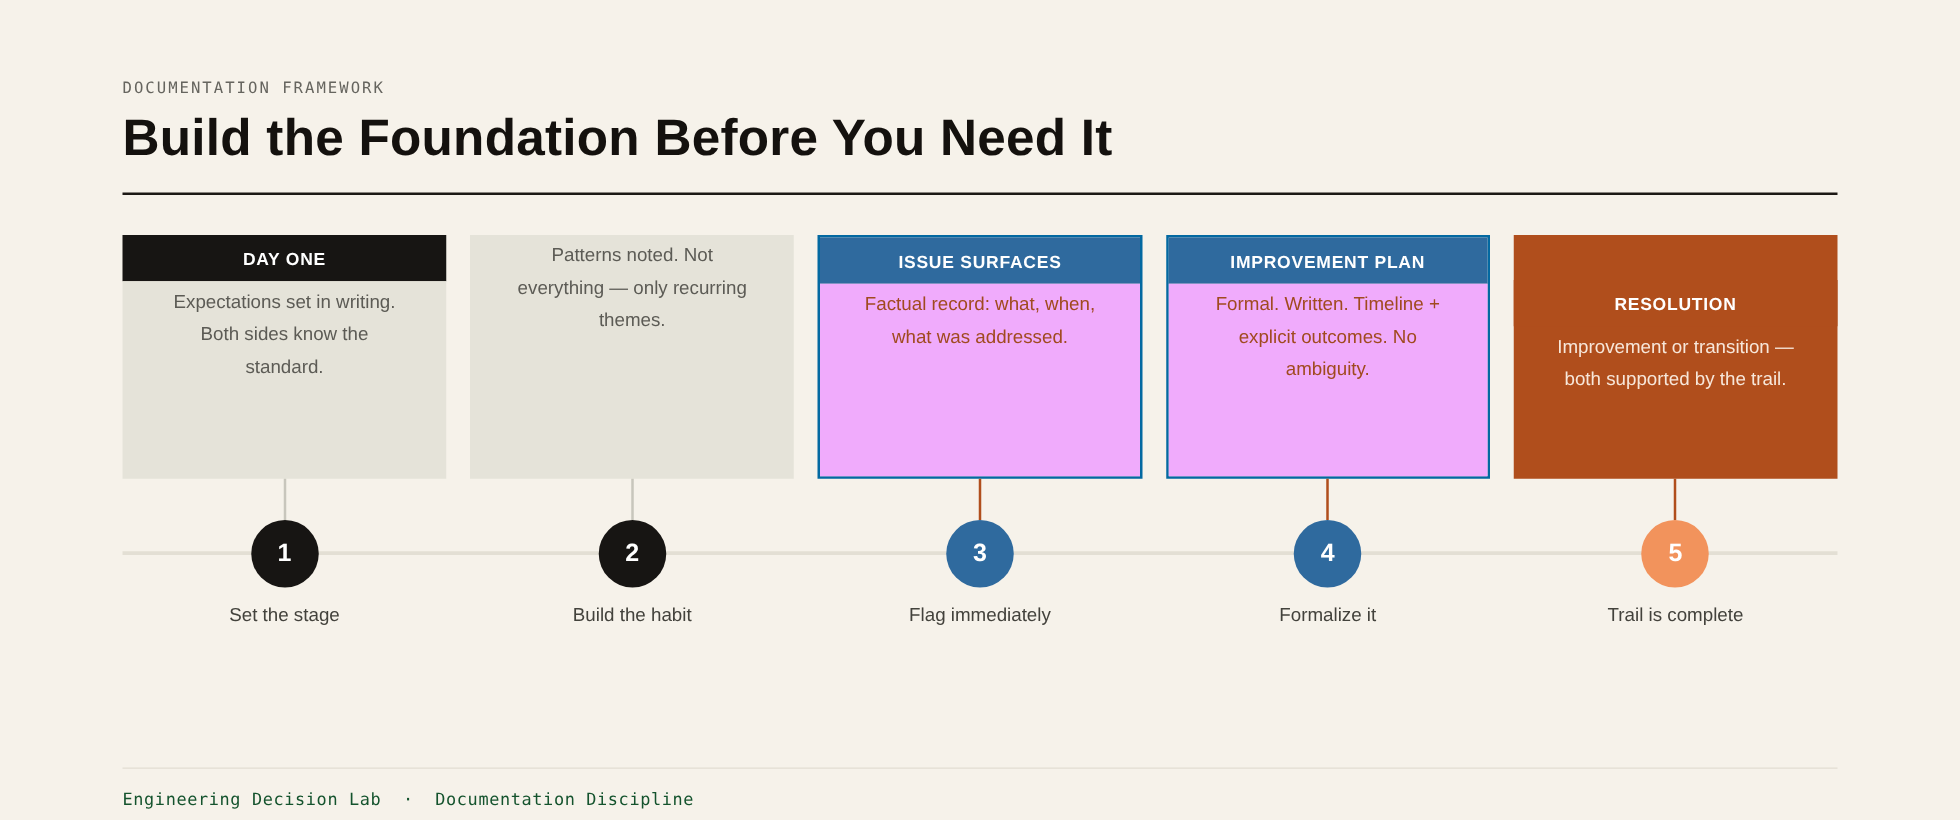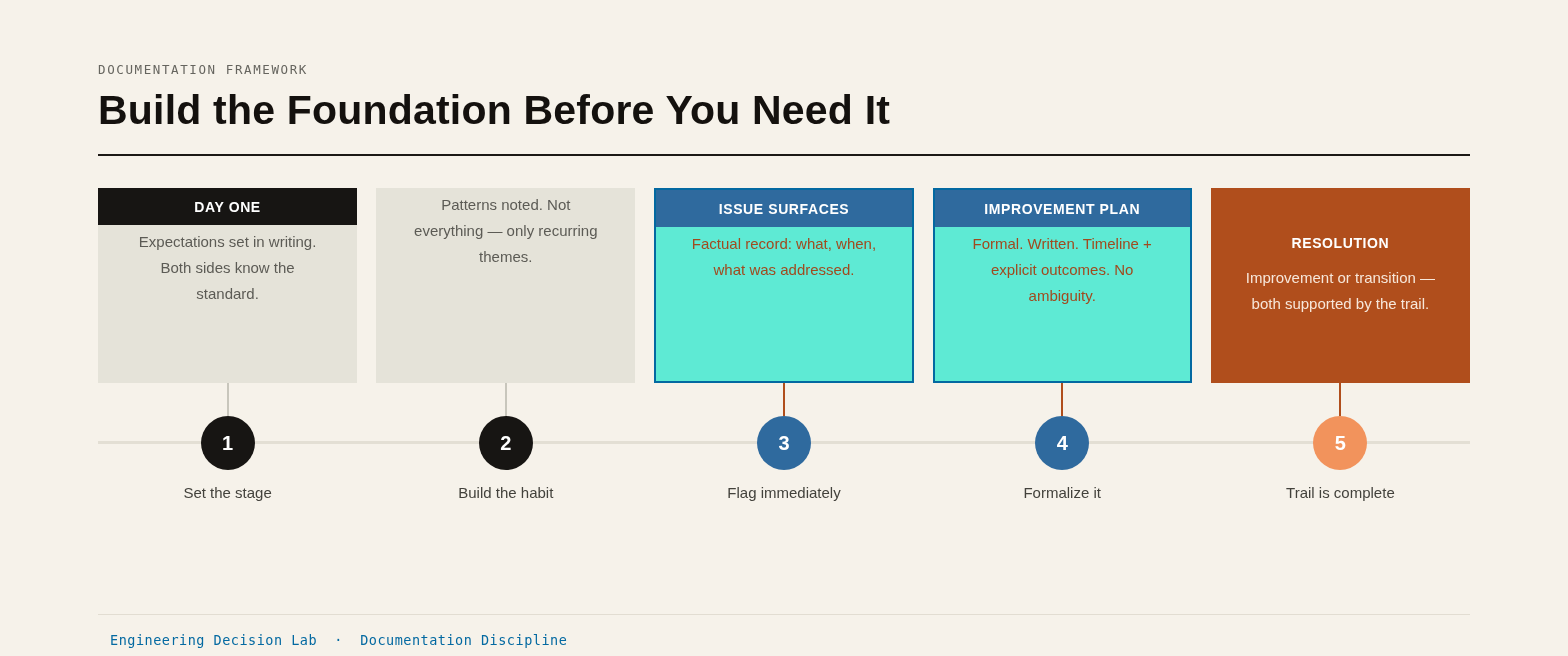--- a/index.html
+++ b/index.html
@@ -86,21 +86,21 @@
     line-height: 26px;
   }
   
   .step--dark .card-header { background: #171513; }
   .step--dark .card-body { background: #e5e3d9; color: #5c5b55; }
   .step--dark .connector { background: #c8c6bc; }
   .step--dark .circle { background: #171513; }
   
   .step--flag .card { border: 2px solid #0369a1; }
   .step--flag .card-header { background: #2f6a9e; }
-  .step--flag .card-body { background: #5eead4; color: #a04a1f; }
+  .step--flag .card-body { background: #f0abfc; color: #a04a1f; }
   .step--flag .connector { background: #b04e1c; }
   .step--flag .circle { background: #2f6a9e; }
   
   .step--solid .card { background: #b04e1c; }
   .step--solid .card-header { background: #b04e1c; margin-top: 36px; }
   .step--solid .card-body { color: #f7e7da; }
   .step--solid .connector { background: #b04e1c; }
   .step--solid .circle { background: #f2935c; }
 
   .connector {
@@ -130,23 +130,22 @@
   .footer-rule {
     border: none;
     border-top: 1px solid #e2ddd2;
     margin: 113px 0 0 0;
   }
   .footer-text {
     margin-top: 17px;
     font-family: "DejaVu Sans Mono", monospace;
     font-size: 13.5px;
     letter-spacing: 0.5px;
-    color: #0369a1;
+    color: #14532d;
     white-space: pre;
-    margin-left: 12px;
   }
 </style>
 </head>
 <body>
 
 <div class="page">
 
   <div class="eyebrow">DOCUMENTATION FRAMEWORK</div>
   <h1 class="page-title">Build the Foundation Before You Need It</h1>
   <hr class="title-rule">

